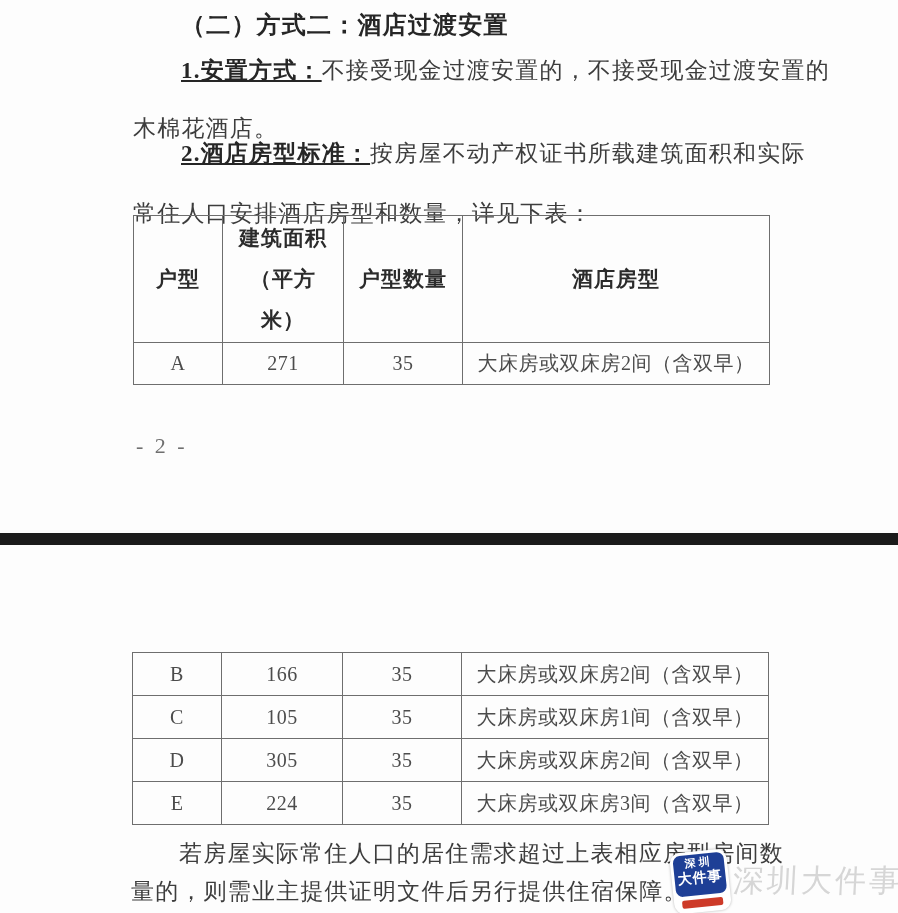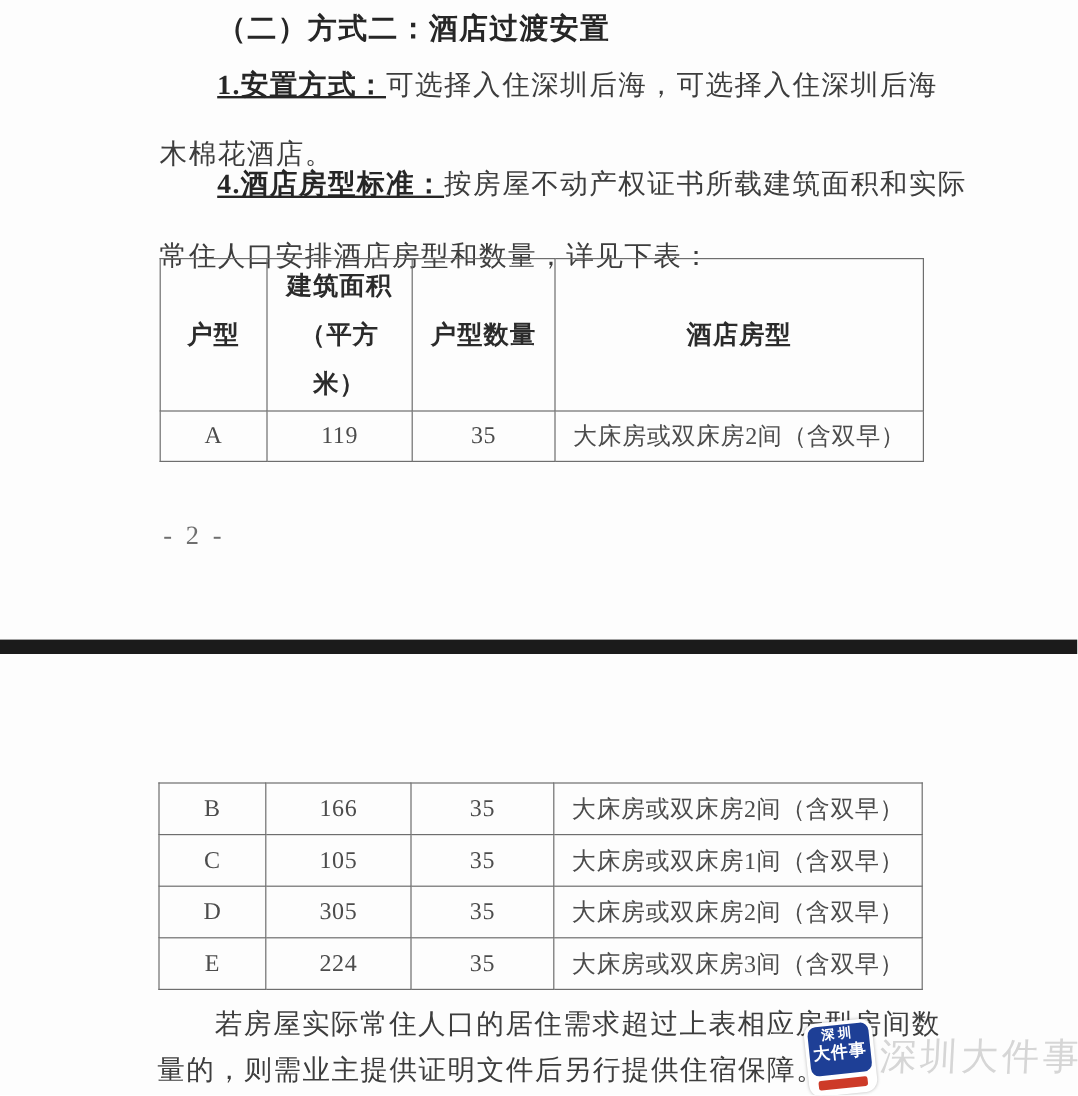--- a/index.html
+++ b/index.html
@@ -52,24 +52,24 @@
     color:#d6d6d6;white-space:nowrap;transform:skewX(-3deg);z-index:4;
   }
 </style>
 </head>
 <body>
 
 <div class="canvas">
 
   <div class="tline doc-heading">（二）方式二：酒店过渡安置</div>
 
-  <div class="tline p1l1"><b>1.安置方式：</b><span>可选择入住深圳后海，可选择入住深圳后海</span></div>
+  <div class="tline p1l1"><b>1.安置方式：</b><span>不接受现金过渡安置的，不接受现金过渡安置的</span></div>
   <div class="tline p1l2">木棉花酒店。</div>
 
-  <div class="tline p2l1"><b>4.酒店房型标准：</b><span>按房屋不动产权证书所载建筑面积和实际</span></div>
+  <div class="tline p2l1"><b>2.酒店房型标准：</b><span>按房屋不动产权证书所载建筑面积和实际</span></div>
   <div class="tline p2l2">常住人口安排酒店房型和数量，详见下表：</div>
 
   <table class="doc-table t1">
     <colgroup>
         <col style="width:89px">
         <col style="width:121px">
         <col style="width:119px">
         <col style="width:307px">
       </colgroup>
     <tbody>
@@ -78,21 +78,21 @@
       <th class="hdr-multiline">
         <span>建筑面积</span>
         <span>（平方</span>
         <span>米）</span>
       </th>
       <th>户型数量</th>
       <th>酒店房型</th>
     </tr>
     <tr class="data-row">
       <td>A</td>
-      <td>119</td>
+      <td>271</td>
       <td>35</td>
       <td>大床房或双床房2间（含双早）</td>
     </tr>
   </tbody>
     </table>
 
   <div class="page-number">- 2 -</div>
 
   <div class="divider-bar"></div>
 

